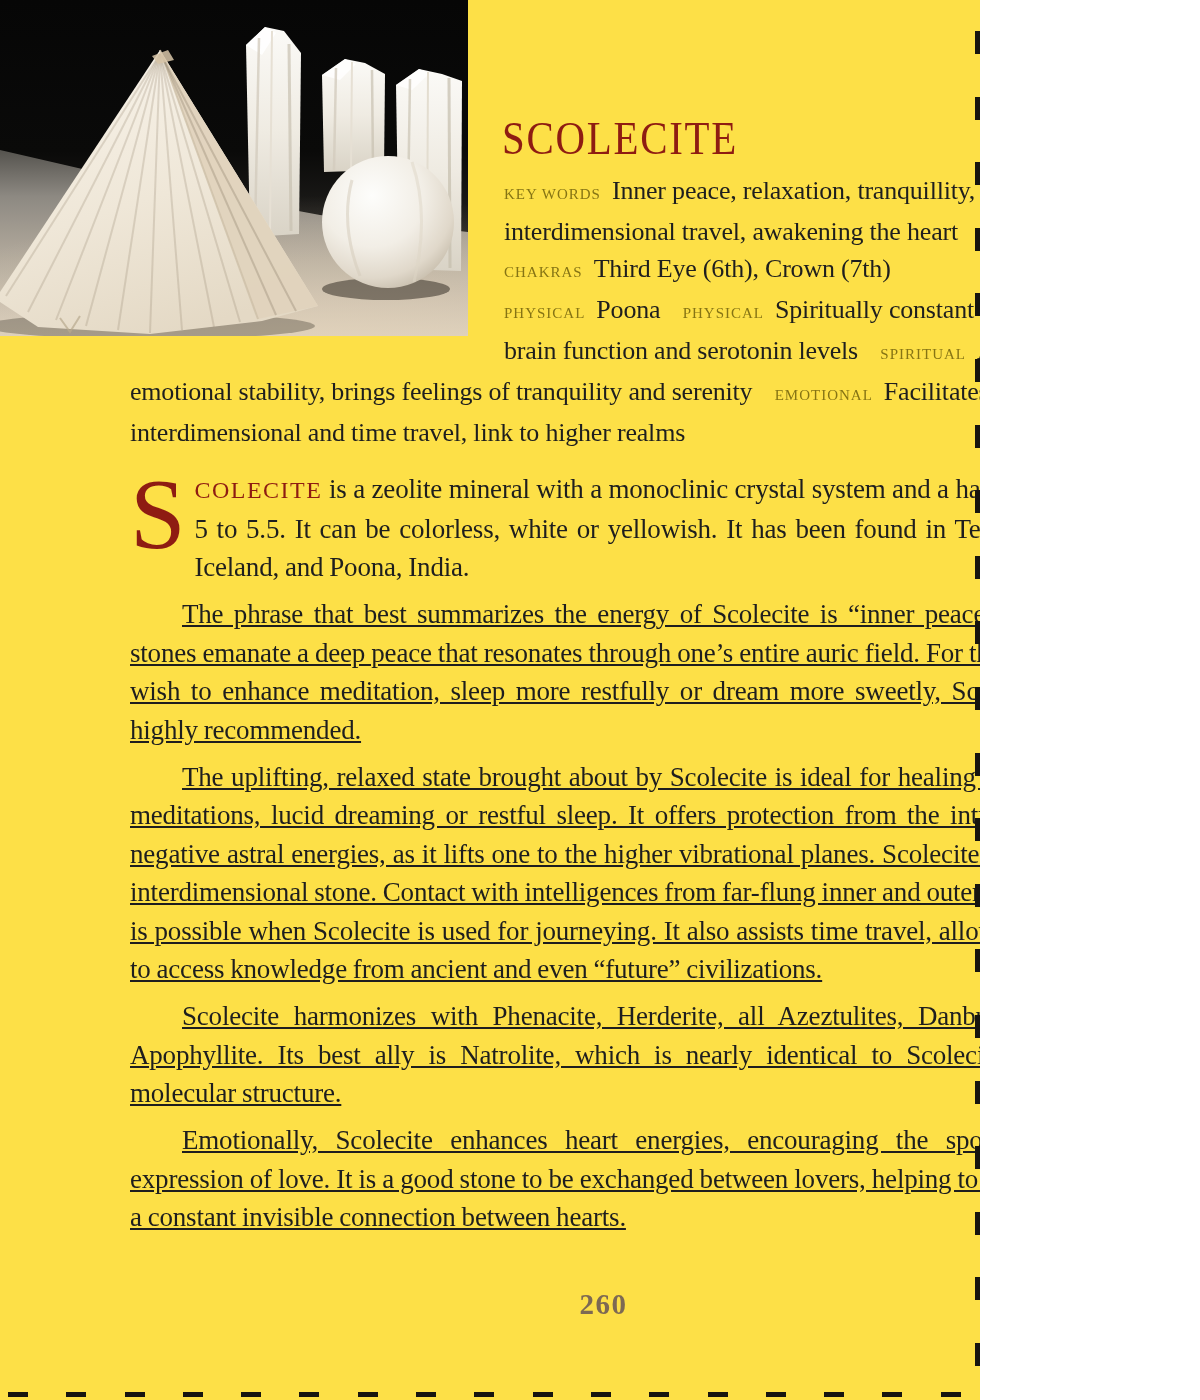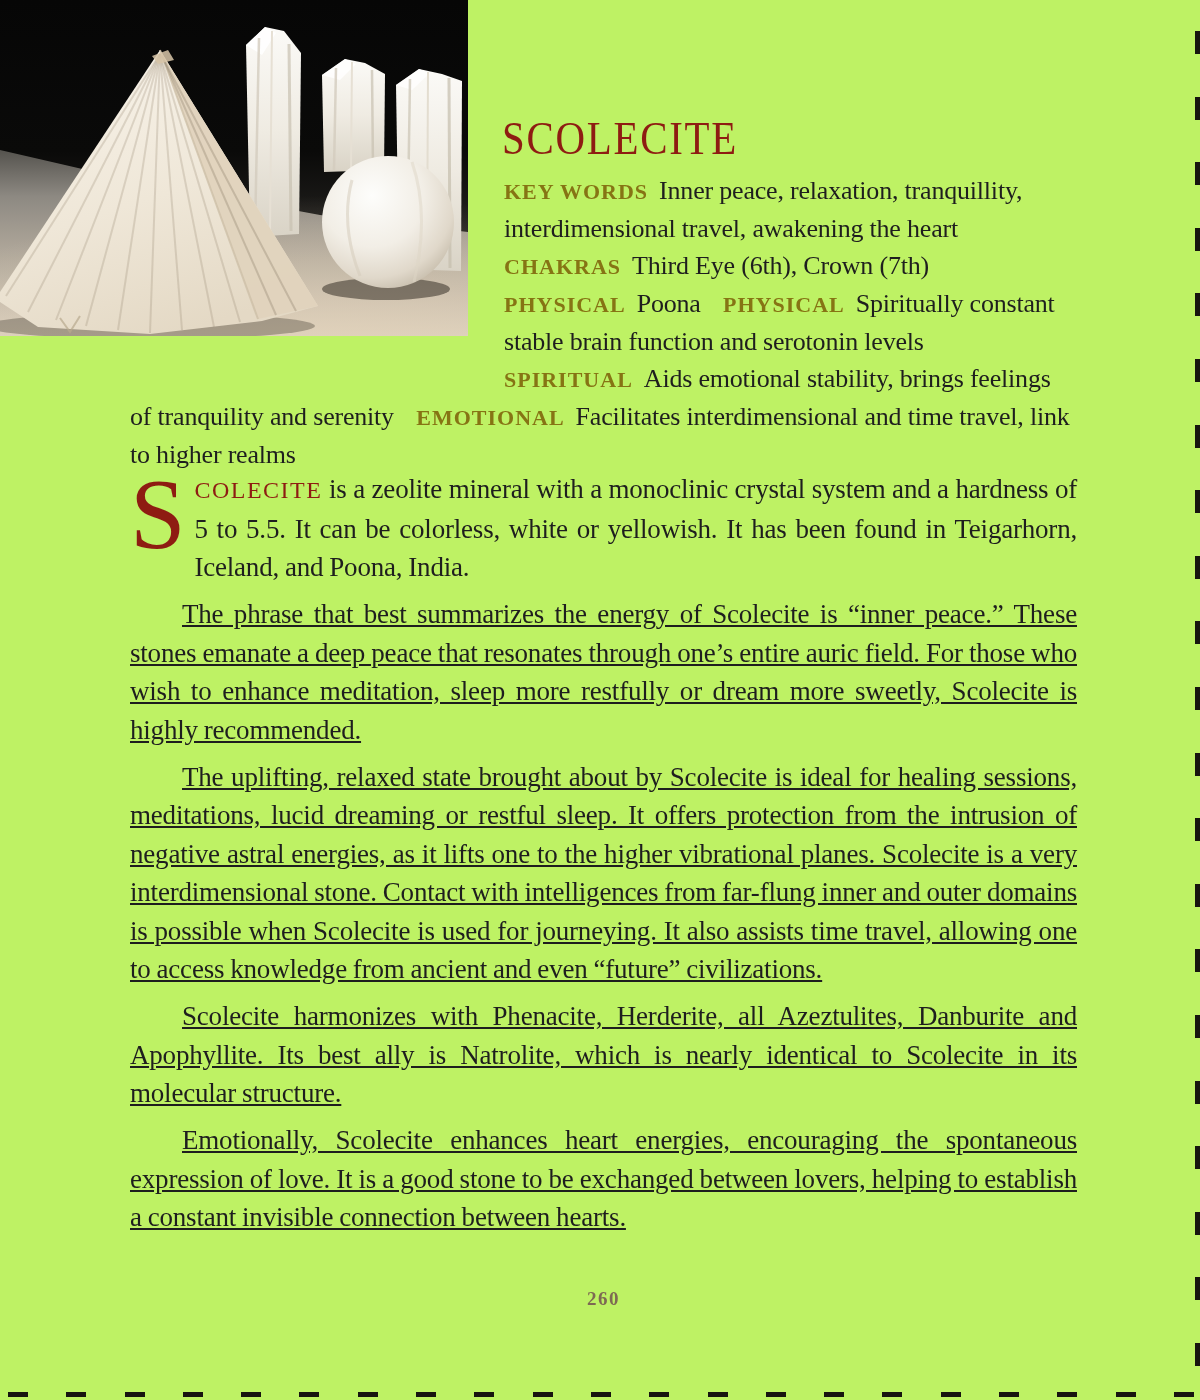--- a/index.html
+++ b/index.html
@@ -1,19 +1,19 @@
 <!DOCTYPE html>
 <html lang="en"><head>
 <meta charset="utf-8">
 <style>
   html,body{margin:0;padding:0;background:#ffffff;}
   .page{
     position:relative;
-    width:1200px;height:1400px;
-    background:#bef264;
+    width:980px;height:1400px;
+    background:#fde047;
     overflow:hidden;
     font-family:"Liberation Serif", serif;
   }
 
   
   .photo{
     position:absolute;left:0;top:0;width:468px;height:336px;
   }
   .photo svg{display:block;width:100%;height:100%;}
 
@@ -33,22 +33,22 @@
   .attr-block{
     position:absolute;left:130px;top:172px;width:947px;
     font-size:26px;line-height:37px;color:#1e1e1e;
     letter-spacing:-0.2px;
     text-align:left;
   }
   .photo-spacer{
     float:left;width:374px;height:190px;
   }
   .attr-label{
-    font-weight:700;
-    font-size:22px;
+    font-weight:400;
+    font-size:15px;
     color:#867414;
     letter-spacing:1px;
     margin-right:11px;
   }
   .attr-pair{margin-right:16px;}
 
   
   .body-text{
     position:absolute;left:130px;top:470px;width:947px;
     font-size:27px;line-height:38.5px;color:#1e1e1e;
@@ -67,21 +67,21 @@
   .leadin{
     font-size:24px;
     letter-spacing:1.5px;
     color:#8e1c12;
   }
 
   
   .page-number{
     position:absolute;left:130px;top:1288px;width:947px;
     text-align:center;
-    font-size:19px;font-weight:700;
+    font-size:29px;font-weight:700;
     color:#7d6953;
     letter-spacing:1.5px;
   }
 
   
   .edge-marks-right{
     position:absolute;right:0;top:31px;width:5px;height:1352px;
     background:repeating-linear-gradient(180deg,#17150f 0 23px,transparent 23px 65.6px);
   }
   .edge-marks-bottom{

